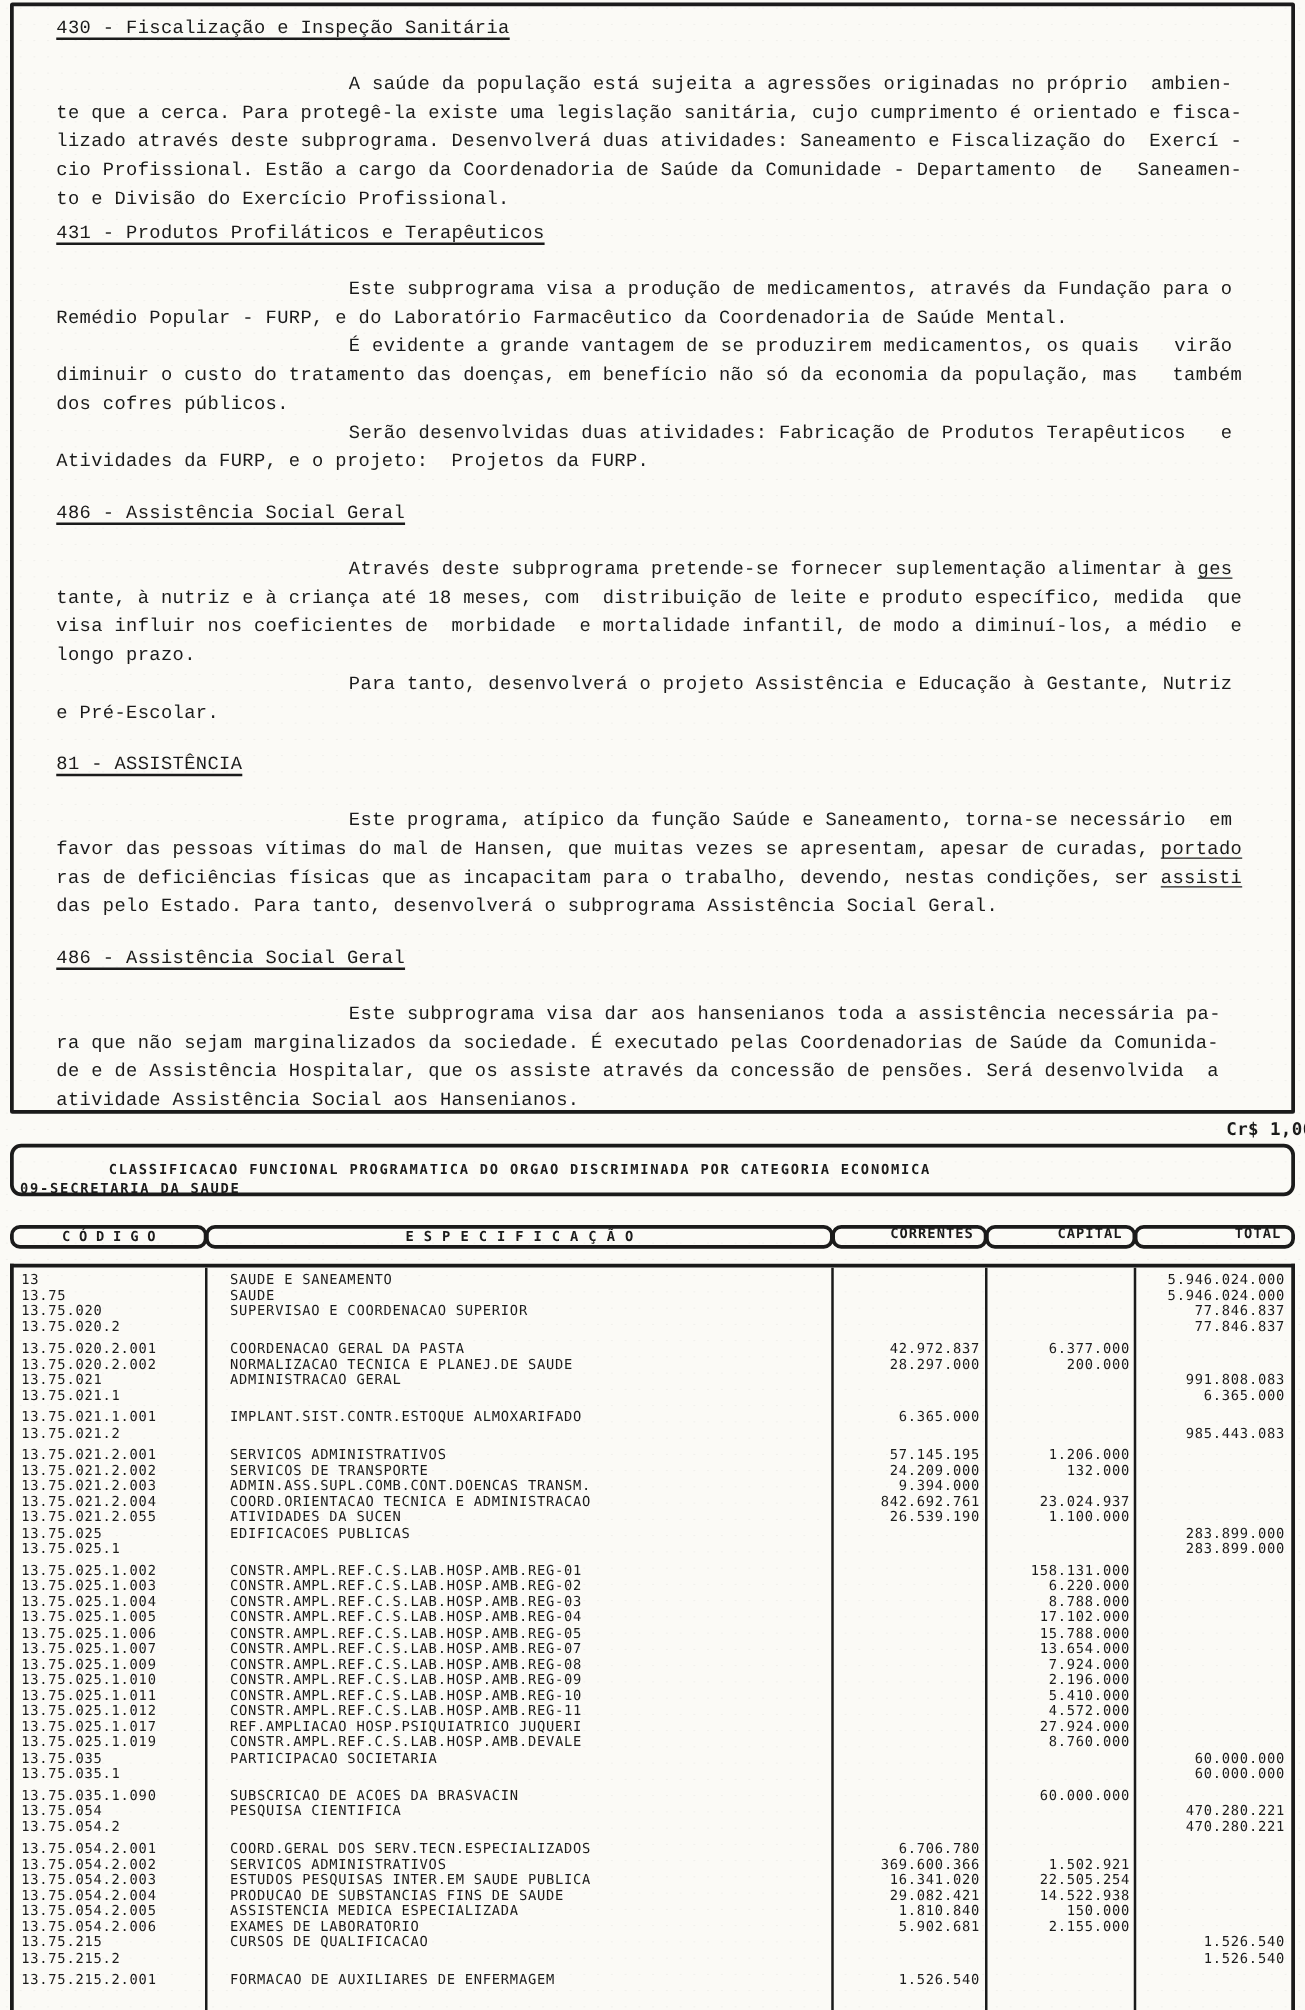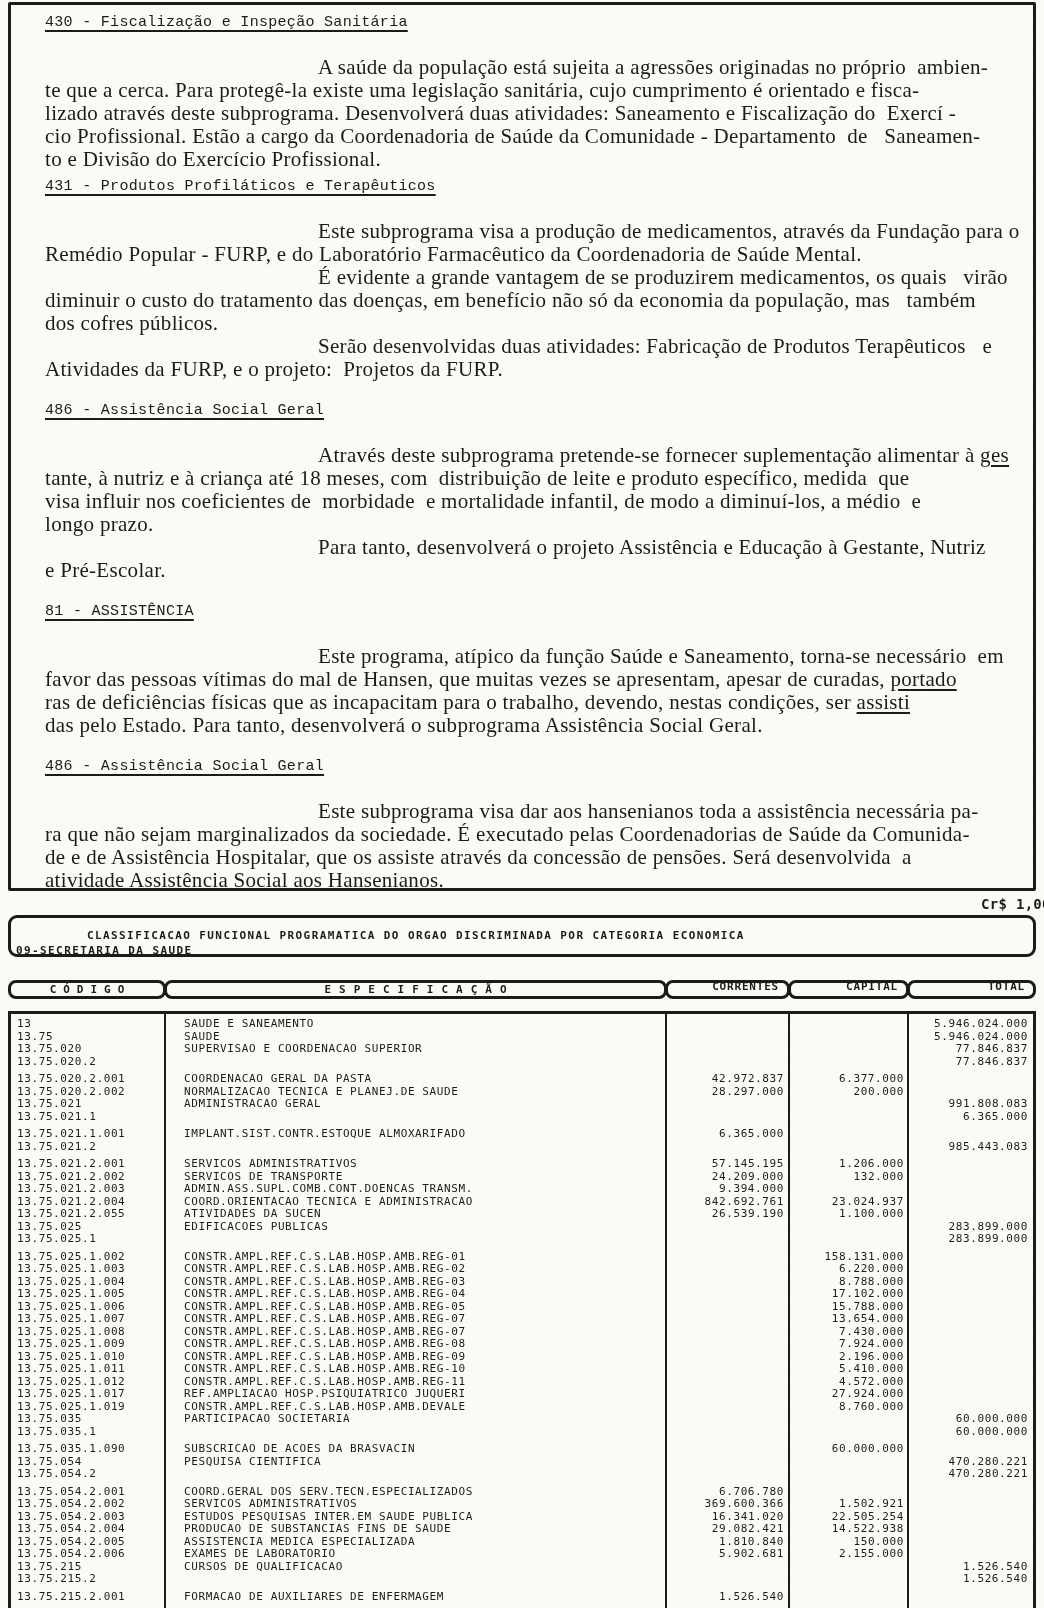--- a/index.html
+++ b/index.html
@@ -24,21 +24,21 @@
     overflow:hidden;
   }
   .section{margin:0;}
   .sec-mt-sm{margin-top:4px;}
   .sec-mt-lg{margin-top:18px;}
   .sec-heading{
     font-size:15px;line-height:23px;white-space:pre;
     text-decoration:underline;text-decoration-thickness:1.5px;text-underline-offset:4px;
     margin-bottom:22px;letter-spacing:0.3px;
   }
-  .t-line{font-size:21px;line-height:23px;white-space:pre;letter-spacing:0.3px;font-family:Liberation Serif, serif;}
+  .t-line{font-size:15px;line-height:23px;white-space:pre;letter-spacing:0.3px;}
   .t-line.ind{padding-left:26ch;}
   .t-line u{text-underline-offset:3px;}
   
   .cr-note{
     position:absolute;left:981px;top:896px;
     font-family:"DejaVu Sans Mono", monospace;
     font-size:14px;font-weight:bold;letter-spacing:0.3px;
   }
   
   .title-box{
@@ -176,21 +176,20 @@
         <div class="row"><span class="cell-c">13.75.021.2.004</span><span class="cell-e">COORD.ORIENTACAO TECNICA E ADMINISTRACAO</span><span class="cell-cur">842.692.761</span><span class="cell-cap">23.024.937</span><span class="cell-tot"></span></div>
         <div class="row"><span class="cell-c">13.75.021.2.055</span><span class="cell-e">ATIVIDADES DA SUCEN</span><span class="cell-cur">26.539.190</span><span class="cell-cap">1.100.000</span><span class="cell-tot"></span></div>
         <div class="row"><span class="cell-c">13.75.025</span><span class="cell-e">EDIFICACOES PUBLICAS</span><span class="cell-cur"></span><span class="cell-cap"></span><span class="cell-tot">283.899.000</span></div>
         <div class="row"><span class="cell-c">13.75.025.1</span><span class="cell-e"></span><span class="cell-cur"></span><span class="cell-cap"></span><span class="cell-tot">283.899.000</span></div>
         <div class="row gap"><span class="cell-c">13.75.025.1.002</span><span class="cell-e">CONSTR.AMPL.REF.C.S.LAB.HOSP.AMB.REG-01</span><span class="cell-cur"></span><span class="cell-cap">158.131.000</span><span class="cell-tot"></span></div>
         <div class="row"><span class="cell-c">13.75.025.1.003</span><span class="cell-e">CONSTR.AMPL.REF.C.S.LAB.HOSP.AMB.REG-02</span><span class="cell-cur"></span><span class="cell-cap">6.220.000</span><span class="cell-tot"></span></div>
         <div class="row"><span class="cell-c">13.75.025.1.004</span><span class="cell-e">CONSTR.AMPL.REF.C.S.LAB.HOSP.AMB.REG-03</span><span class="cell-cur"></span><span class="cell-cap">8.788.000</span><span class="cell-tot"></span></div>
         <div class="row"><span class="cell-c">13.75.025.1.005</span><span class="cell-e">CONSTR.AMPL.REF.C.S.LAB.HOSP.AMB.REG-04</span><span class="cell-cur"></span><span class="cell-cap">17.102.000</span><span class="cell-tot"></span></div>
         <div class="row"><span class="cell-c">13.75.025.1.006</span><span class="cell-e">CONSTR.AMPL.REF.C.S.LAB.HOSP.AMB.REG-05</span><span class="cell-cur"></span><span class="cell-cap">15.788.000</span><span class="cell-tot"></span></div>
         <div class="row"><span class="cell-c">13.75.025.1.007</span><span class="cell-e">CONSTR.AMPL.REF.C.S.LAB.HOSP.AMB.REG-07</span><span class="cell-cur"></span><span class="cell-cap">13.654.000</span><span class="cell-tot"></span></div>
-        <div class="row"><span class="cell-c">13.75.025.1.008</span><span class="cell-e">CONSTR.AMPL.REF.C.S.LAB.HOSP.AMB.REG-07</span><span class="cell-cur"></span><span class="cell-cap">7.430.000</span><span class="cell-tot"></span></div>
         <div class="row"><span class="cell-c">13.75.025.1.009</span><span class="cell-e">CONSTR.AMPL.REF.C.S.LAB.HOSP.AMB.REG-08</span><span class="cell-cur"></span><span class="cell-cap">7.924.000</span><span class="cell-tot"></span></div>
         <div class="row"><span class="cell-c">13.75.025.1.010</span><span class="cell-e">CONSTR.AMPL.REF.C.S.LAB.HOSP.AMB.REG-09</span><span class="cell-cur"></span><span class="cell-cap">2.196.000</span><span class="cell-tot"></span></div>
         <div class="row"><span class="cell-c">13.75.025.1.011</span><span class="cell-e">CONSTR.AMPL.REF.C.S.LAB.HOSP.AMB.REG-10</span><span class="cell-cur"></span><span class="cell-cap">5.410.000</span><span class="cell-tot"></span></div>
         <div class="row"><span class="cell-c">13.75.025.1.012</span><span class="cell-e">CONSTR.AMPL.REF.C.S.LAB.HOSP.AMB.REG-11</span><span class="cell-cur"></span><span class="cell-cap">4.572.000</span><span class="cell-tot"></span></div>
         <div class="row"><span class="cell-c">13.75.025.1.017</span><span class="cell-e">REF.AMPLIACAO HOSP.PSIQUIATRICO JUQUERI</span><span class="cell-cur"></span><span class="cell-cap">27.924.000</span><span class="cell-tot"></span></div>
         <div class="row"><span class="cell-c">13.75.025.1.019</span><span class="cell-e">CONSTR.AMPL.REF.C.S.LAB.HOSP.AMB.DEVALE</span><span class="cell-cur"></span><span class="cell-cap">8.760.000</span><span class="cell-tot"></span></div>
         <div class="row"><span class="cell-c">13.75.035</span><span class="cell-e">PARTICIPACAO SOCIETARIA</span><span class="cell-cur"></span><span class="cell-cap"></span><span class="cell-tot">60.000.000</span></div>
         <div class="row"><span class="cell-c">13.75.035.1</span><span class="cell-e"></span><span class="cell-cur"></span><span class="cell-cap"></span><span class="cell-tot">60.000.000</span></div>
         <div class="row gap"><span class="cell-c">13.75.035.1.090</span><span class="cell-e">SUBSCRICAO DE ACOES DA BRASVACIN</span><span class="cell-cur"></span><span class="cell-cap">60.000.000</span><span class="cell-tot"></span></div>
         <div class="row"><span class="cell-c">13.75.054</span><span class="cell-e">PESQUISA CIENTIFICA</span><span class="cell-cur"></span><span class="cell-cap"></span><span class="cell-tot">470.280.221</span></div>

